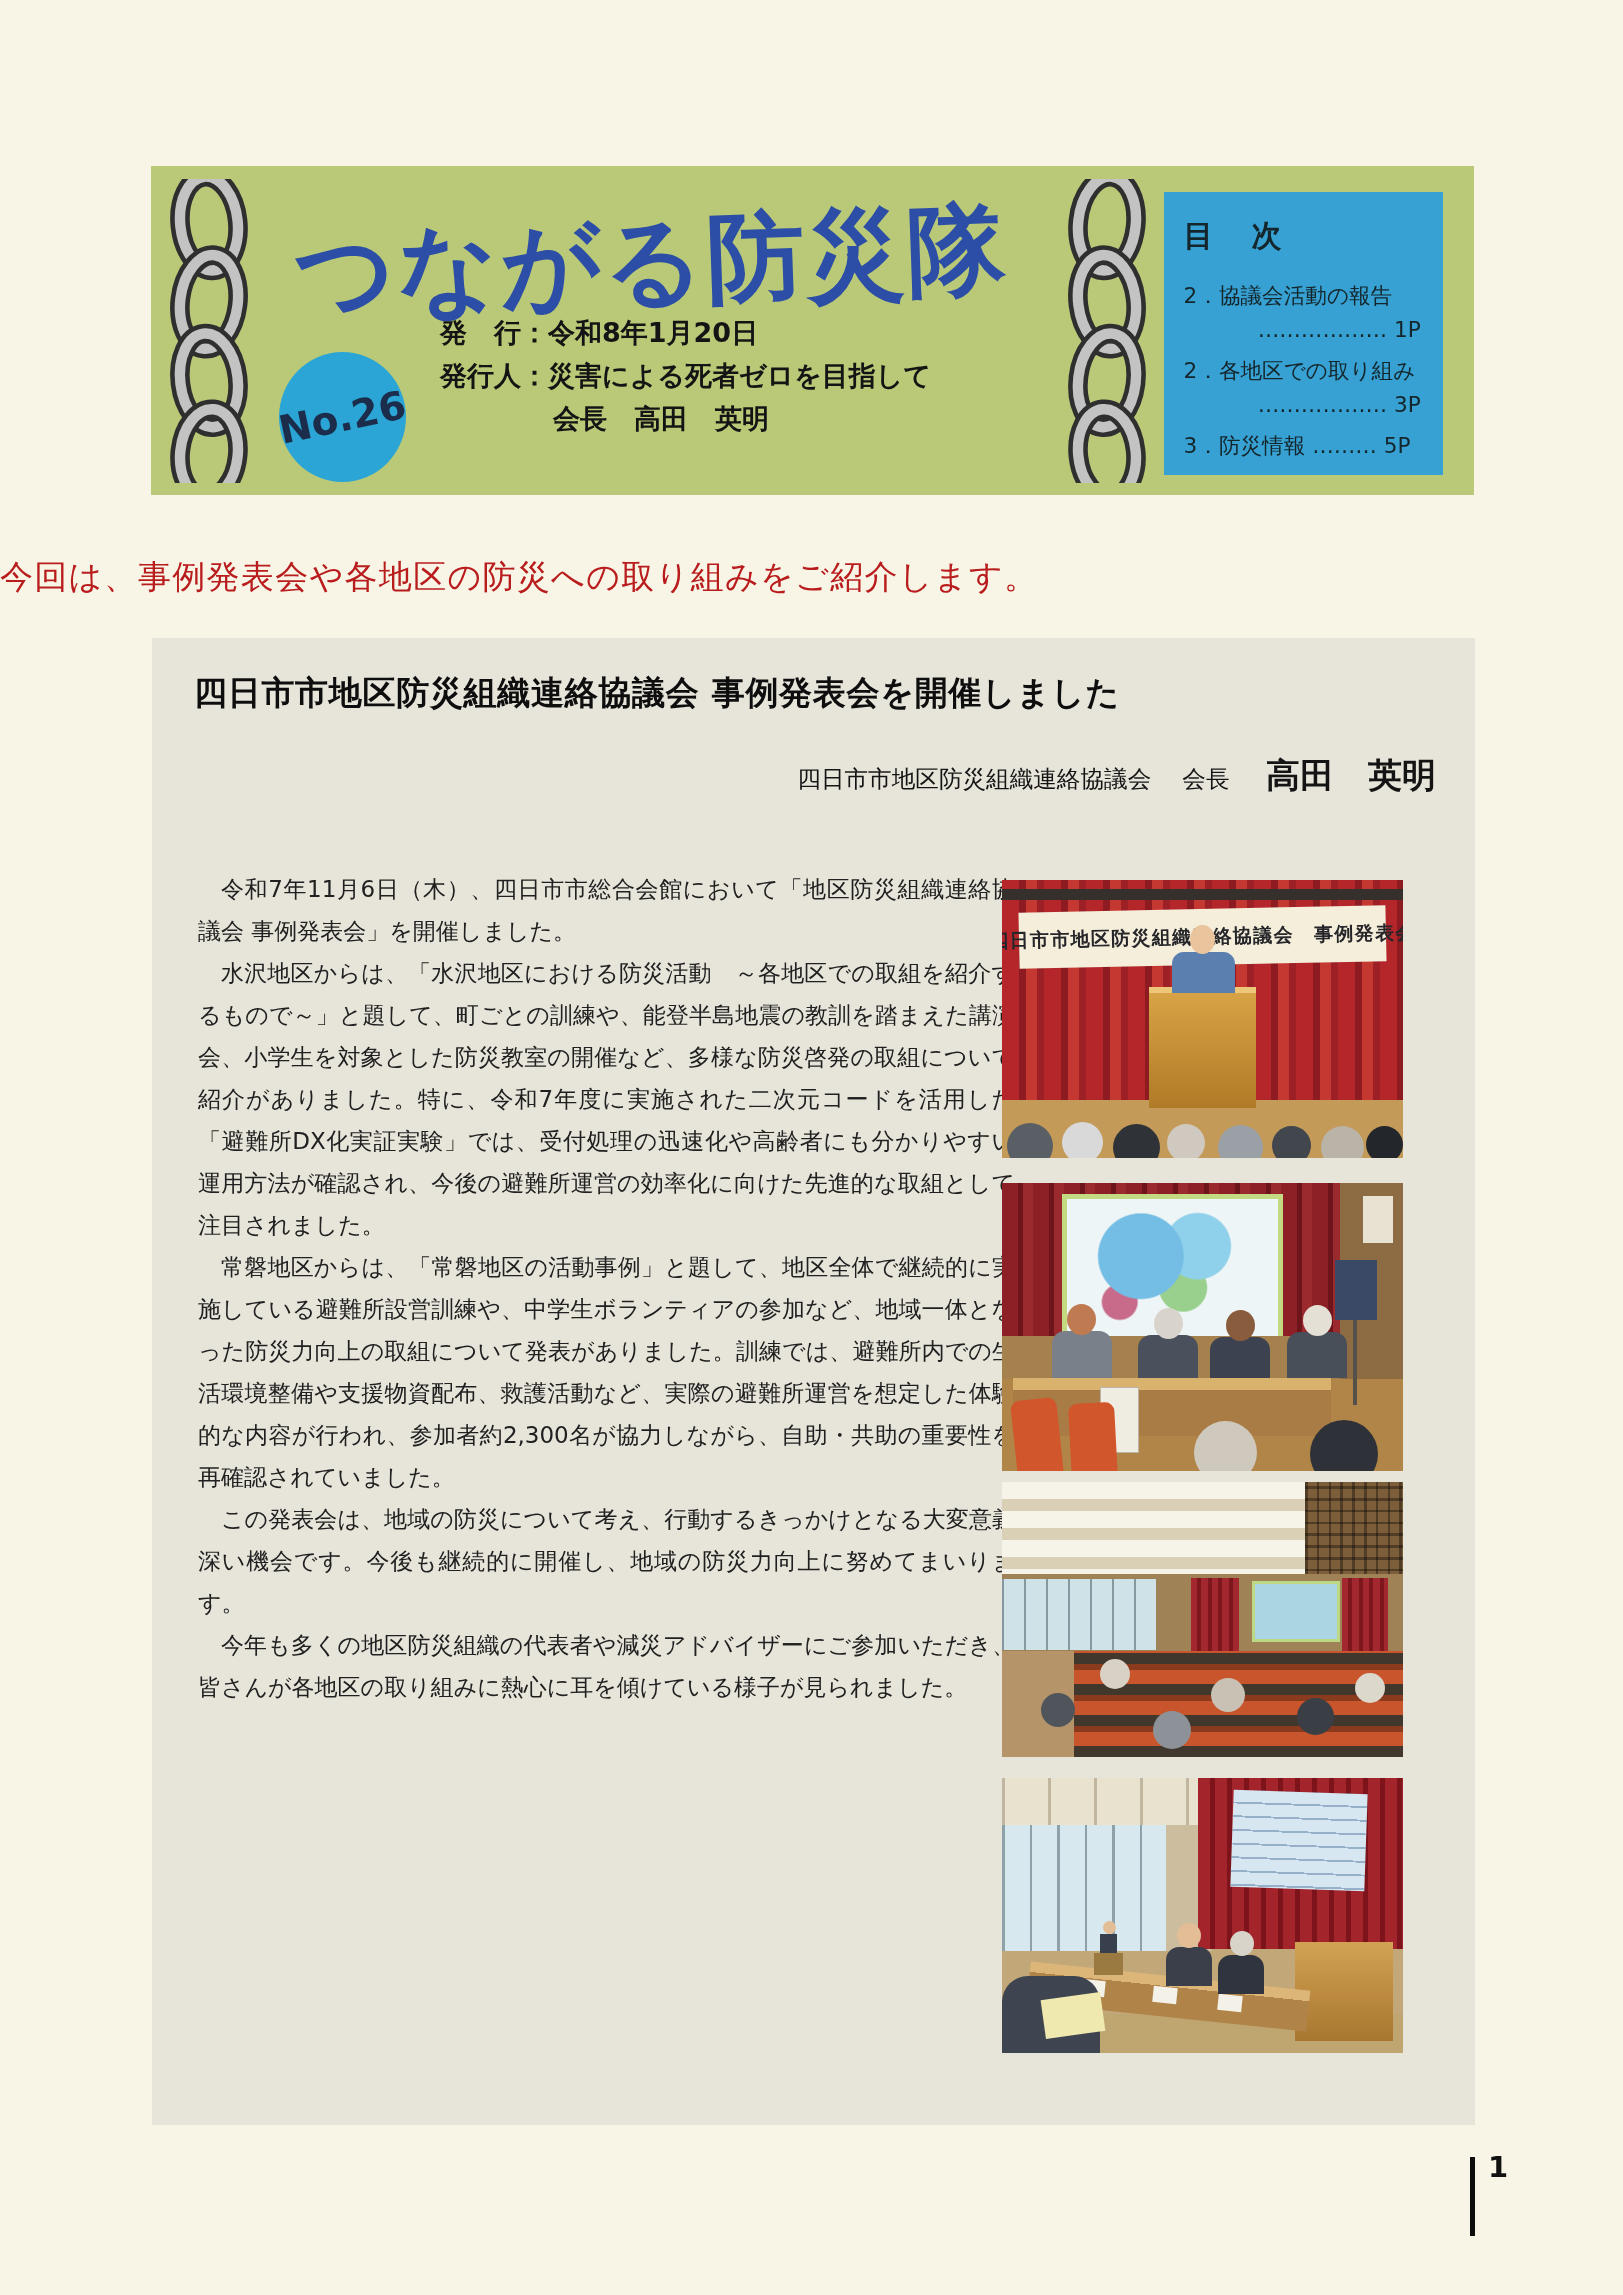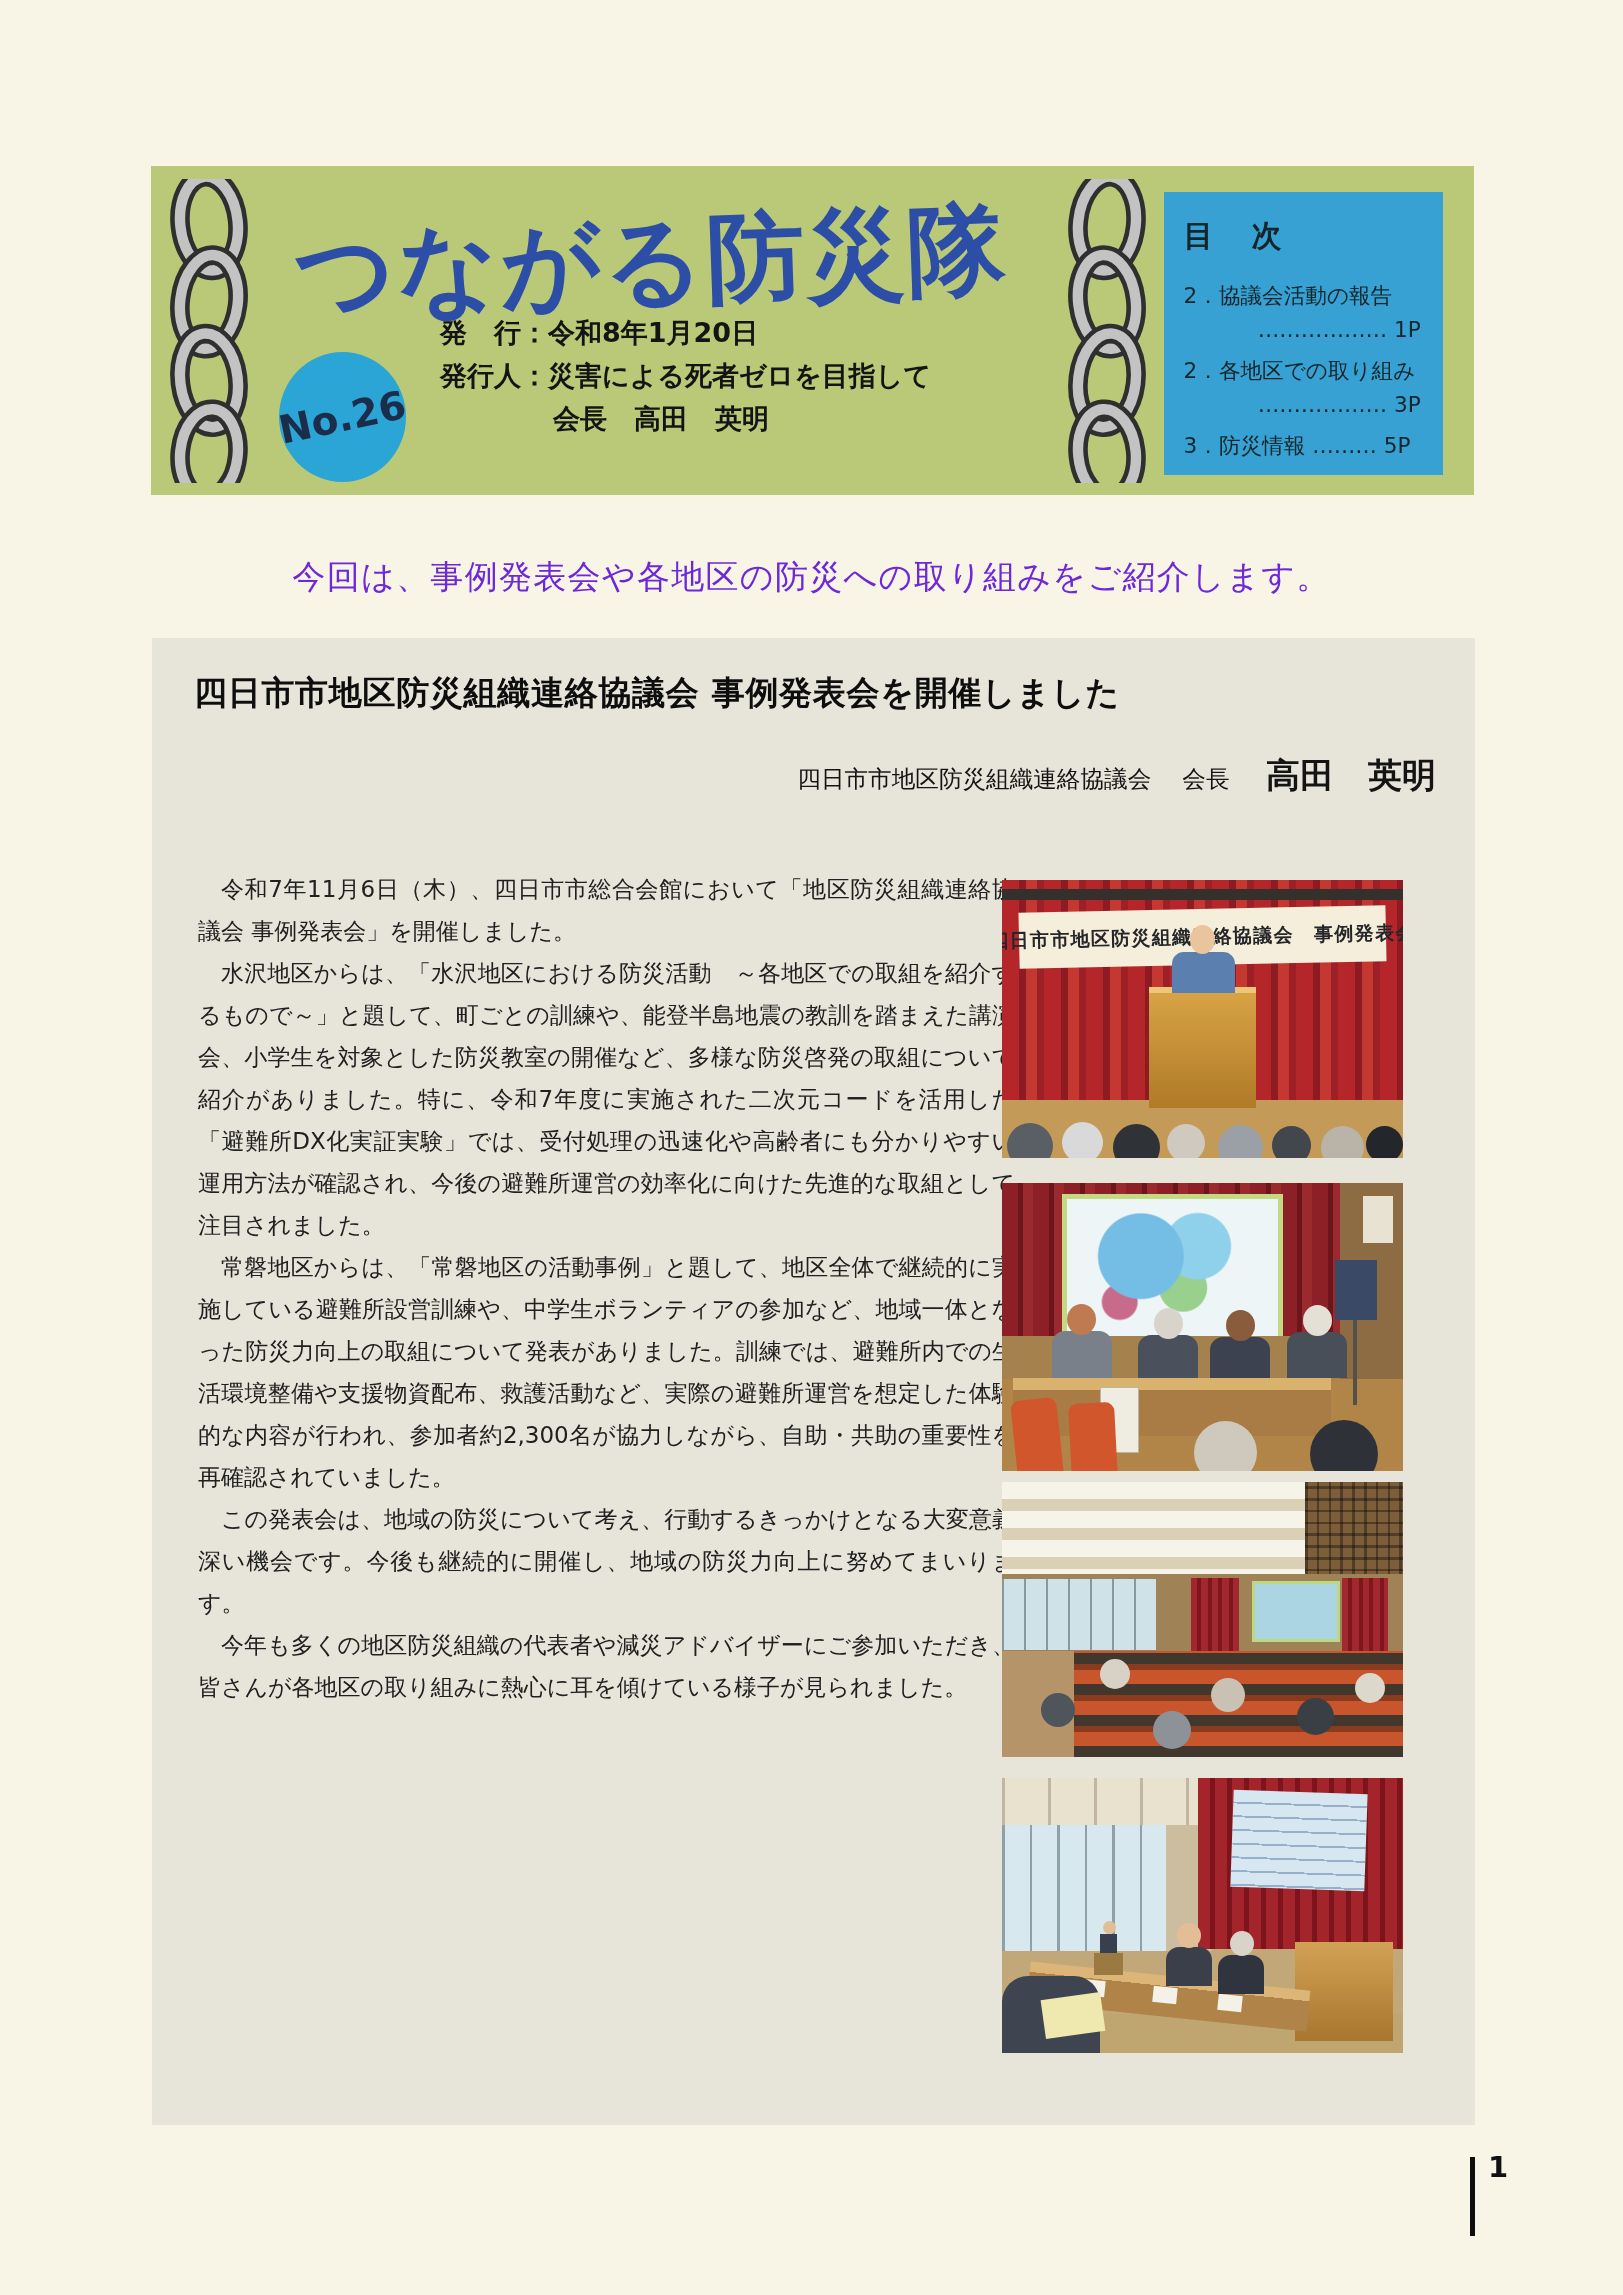--- a/index.html
+++ b/index.html
@@ -21,22 +21,22 @@
            line-height:43px;white-space:nowrap;}
   #pubinfo .pub3{padding-left:113px;}
   
   #toc{position:absolute;left:1013px;top:25.5px;width:279px;height:283px;background:#36a1d2;
        box-sizing:border-box;padding:15.7px 19.6px 0 19.6px;color:#14262b;}
   #toc .toc-title{font-size:30px;font-weight:700;text-align:left;letter-spacing:3.9px;margin:9.2px 0 23.6px 0;}
   #toc .toc-label{font-size:21.6px;line-height:1.35;}
   #toc .toc-leader{font-size:21.6px;text-align:right;padding-right:2.6px;margin:6.5px 0 14.4px 0;}
 
   
-  #intro{position:absolute;left:0;top:555px;width:1623px;margin:0;text-align:center;
-         font-size:33px;font-weight:500;color:#6d28d9;letter-spacing:1.3px;}
+  #intro{position:absolute;left:0;top:555px;width:1623px;margin:0;
+         font-size:33px;font-weight:500;color:#b91c1c;letter-spacing:1.3px;}
 
   
   #panel{position:absolute;left:152px;top:638px;width:1323px;height:1487px;background:#e7e4da;}
   #article-heading{position:absolute;left:42px;top:33px;margin:0;font-size:33px;font-weight:800;
                    color:#0e0e0e;letter-spacing:0.7px;white-space:nowrap;}
   #byline{position:absolute;right:39px;top:115px;font-size:23.6px;color:#141414;white-space:nowrap;}
   #byline .byline-org{margin-right:23.6px;}
   #byline .byline-role{margin-right:29px;}
   #byline .byline-name{font-size:34px;font-weight:700;margin-top:12px;}
   #bodytext{position:absolute;left:46px;top:230px;width:817px;font-size:23px;line-height:42px;

